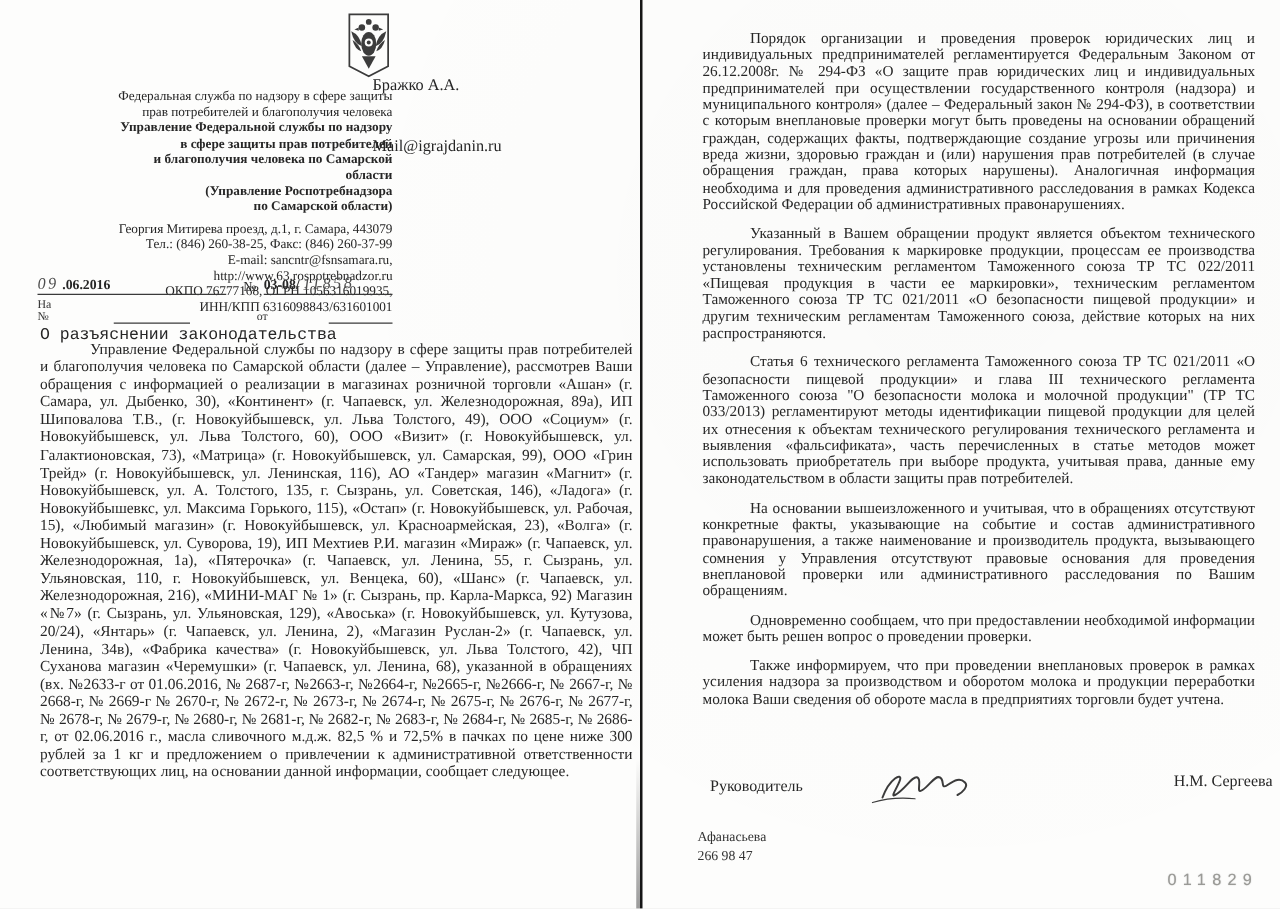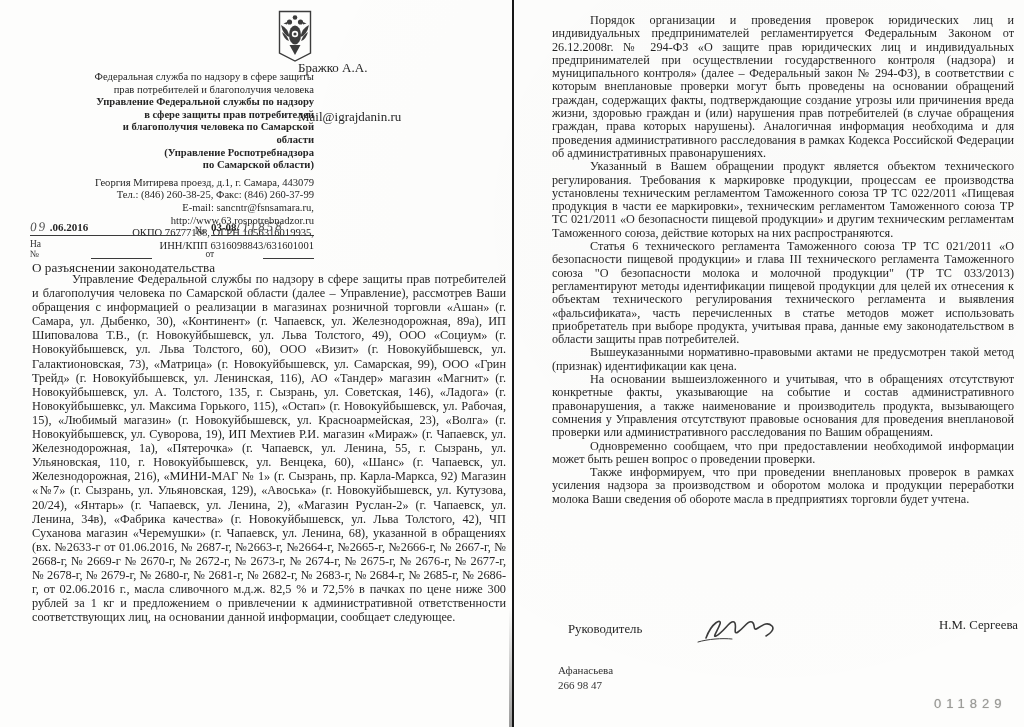--- a/index.html
+++ b/index.html
@@ -25,29 +25,29 @@
   .req-row{position:absolute;left:30px;width:284px;display:flex;align-items:flex-end;font-size:11px;}
   .row-date{top:219px;}
   .row-na{top:239px;font-size:9.5px;color:#333;gap:22px;}
   .seg{border-bottom:1px solid #3a3a3a;display:inline-block;text-align:left;}
   .hw{font-style:italic;color:#4d4d4d;letter-spacing:2px;transform:rotate(-2deg);display:inline-block;font-size:13px;}
   .bold{font-weight:bold;}
 
   .recipient{position:absolute;left:298px;top:60px;width:200px;font-size:13px;}
   .recipient .rec-email{margin-top:33px;}
 
-  .subject{position:absolute;left:32px;top:260px;font-size:13.2px;}
+  .subject{position:absolute;left:32px;top:260px;font-size:13.2px;font-family:Liberation Mono, monospace;}
 
   .body1{position:absolute;left:32px;top:272px;width:474px;
     font-size:12.3px;line-height:14.1px;text-align:justify;}
   .body1 p{margin:0;text-indent:40px;}
 
   .body2{position:absolute;left:36px;top:14px;width:462px;
     font-size:12.2px;line-height:13.3px;text-align:justify;}
-  .body2 p{margin:0;text-indent:38px;}
+  .body2 p{margin:10px;text-indent:38px;}
 
   .sig-row{position:absolute;left:36px;top:612px;width:466px;height:40px;font-size:12.8px;}
   .sig-title{position:absolute;left:16px;top:10px;}
   .sig-scribble{position:absolute;left:140px;top:0;}
   .sig-name{position:absolute;right:0;top:6px;}
 
   .executor{position:absolute;left:42px;top:663px;font-size:11px;line-height:14.5px;color:#333;}
 
   .stamp{position:absolute;left:418px;top:696px;font-family:Liberation Sans, sans-serif;
     font-size:13px;letter-spacing:5px;color:#9a9a96;text-shadow:0 0 1px #bbb;}
@@ -138,21 +138,20 @@
   </div>
 
   <div class="divider"></div>
 
   <div class="page page-right">
 
     <div class="body2">
       <p>Порядок организации и проведения проверок юридических лиц и индивидуальных предпринимателей регламентируется Федеральным Законом от 26.12.2008г. № 294-ФЗ «О защите прав юридических лиц и индивидуальных предпринимателей при осуществлении государственного контроля (надзора) и муниципального контроля» (далее – Федеральный закон № 294-ФЗ), в соответствии с которым внеплановые проверки могут быть проведены на основании обращений граждан, содержащих факты, подтверждающие создание угрозы или причинения вреда жизни, здоровью граждан и (или) нарушения прав потребителей (в случае обращения граждан, права которых нарушены). Аналогичная информация необходима и для проведения административного расследования в рамках Кодекса Российской Федерации об административных правонарушениях.</p>
       <p>Указанный в Вашем обращении продукт является объектом технического регулирования. Требования к маркировке продукции, процессам ее производства установлены техническим регламентом Таможенного союза ТР ТС 022/2011 «Пищевая продукция в части ее маркировки», техническим регламентом Таможенного союза ТР ТС 021/2011 «О безопасности пищевой продукции» и другим техническим регламентам Таможенного союза, действие которых на них распространяются.</p>
       <p>Статья 6 технического регламента Таможенного союза ТР ТС 021/2011 «О безопасности пищевой продукции» и глава III технического регламента Таможенного союза "О безопасности молока и молочной продукции" (ТР ТС 033/2013) регламентируют методы идентификации пищевой продукции для целей их отнесения к объектам технического регулирования технического регламента и выявления «фальсификата», часть перечисленных в статье методов может использовать приобретатель при выборе продукта, учитывая права, данные ему законодательством в области защиты прав потребителей.</p>
-      <p>Вышеуказанными нормативно-правовыми актами не предусмотрен такой метод (признак) идентификации как цена.</p>
       <p>На основании вышеизложенного и учитывая, что в обращениях отсутствуют конкретные факты, указывающие на событие и состав административного правонарушения, а также наименование и производитель продукта, вызывающего сомнения у Управления отсутствуют правовые основания для проведения внеплановой проверки или административного расследования по Вашим обращениям.</p>
       <p>Одновременно сообщаем, что при предоставлении необходимой информации может быть решен вопрос о проведении проверки.</p>
       <p>Также информируем, что при проведении внеплановых проверок в рамках усиления надзора за производством и оборотом  молока и продукции переработки молока Ваши сведения об обороте масла в предприятиях торговли будет учтена.</p>
     </div>
 
     <div class="sig-row">
       <span class="sig-title">Руководитель</span>
       <span class="sig-scribble">
         <svg width="110" height="36" viewBox="0 0 110 36">
           <path d="M14 26 C20 10 30 6 28 12 C26 18 20 26 24 24 C32 20 38 8 42 10 C46 12 40 24 46 20 C52 16 56 8 60 10 C64 12 60 20 66 16 C72 12 76 10 80 14 C83 17 78 22 74 24" fill="none" stroke="#3b3b3b" stroke-width="1.6" stroke-linecap="round"></path>

